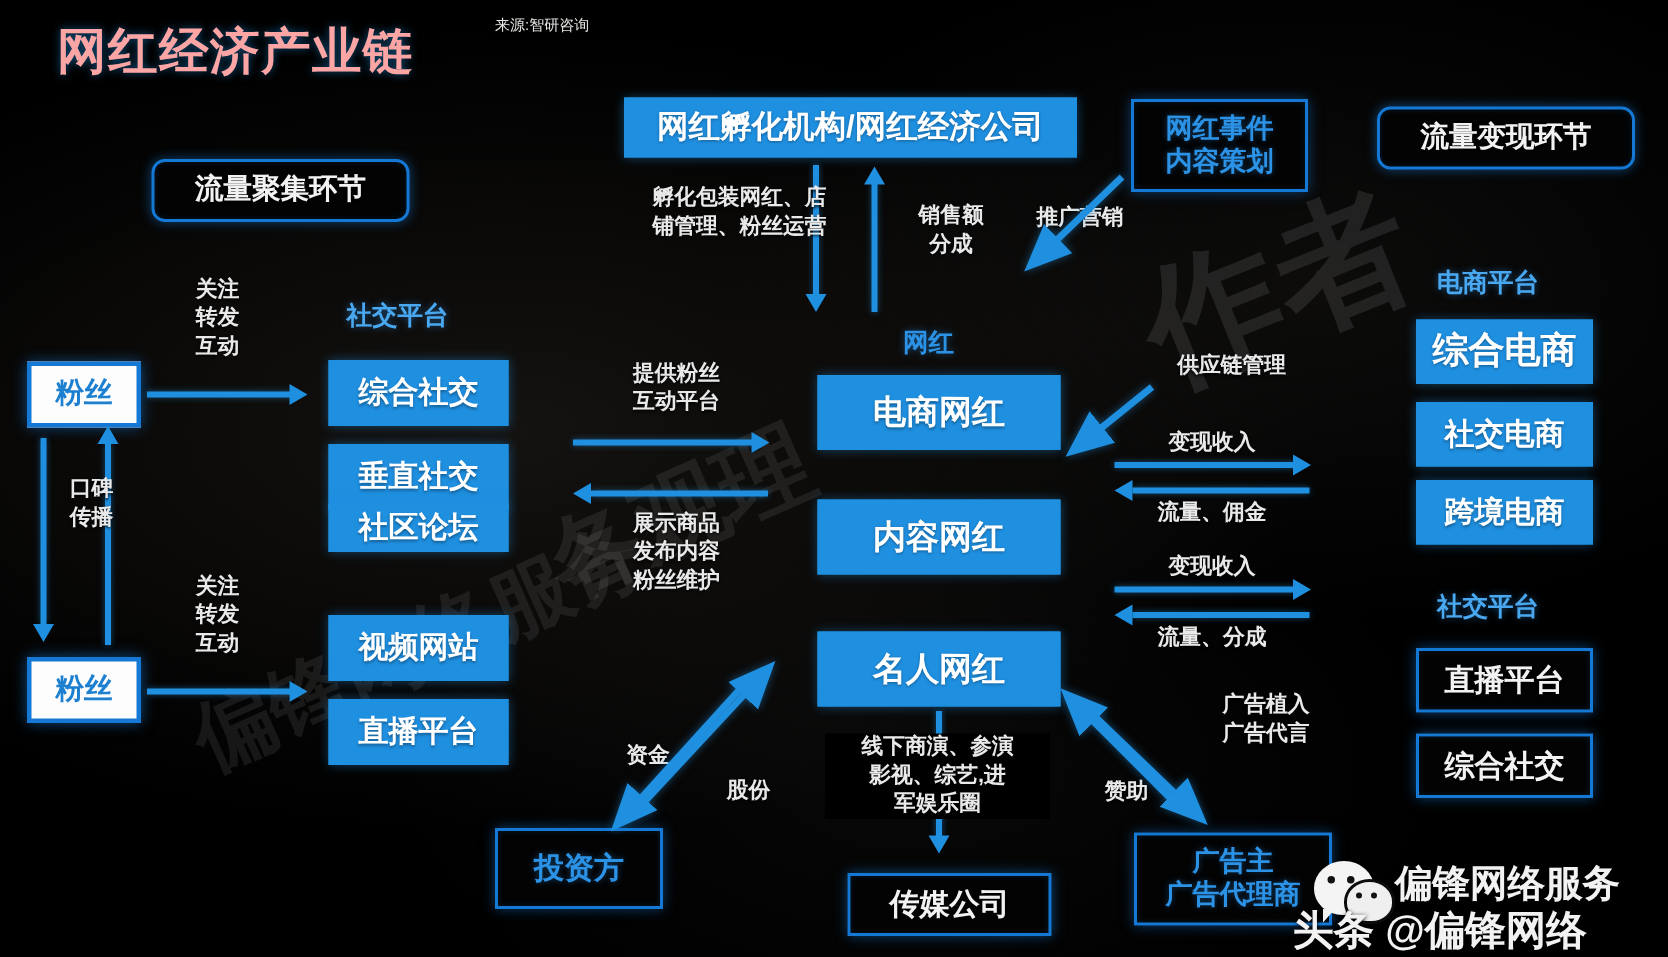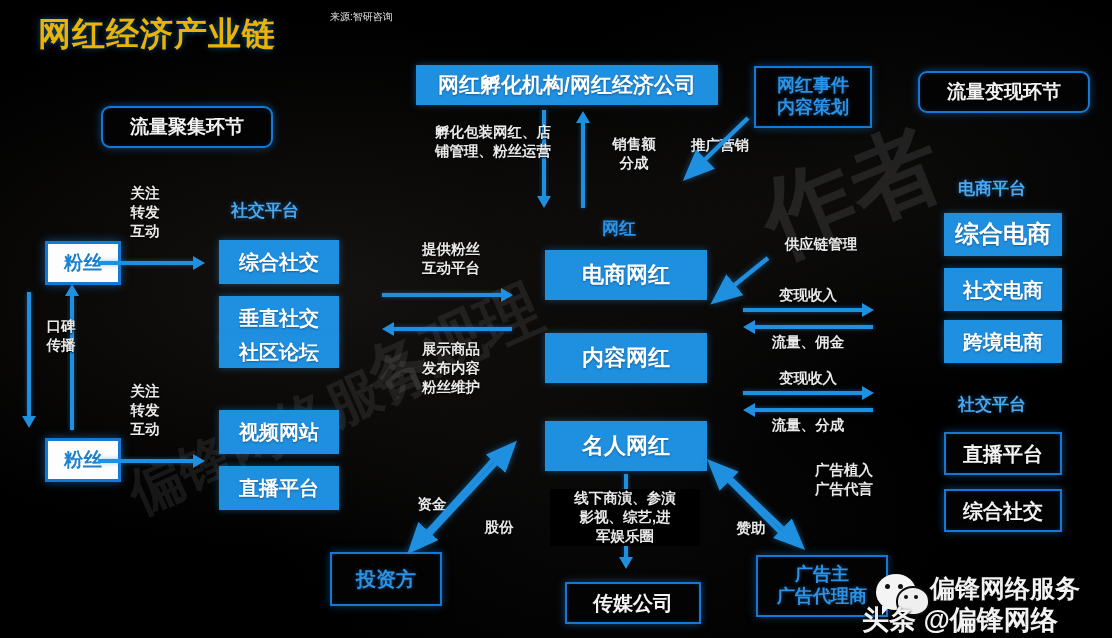--- a/index.html
+++ b/index.html
@@ -18,21 +18,21 @@
     position:absolute;inset:0;
     background:
       radial-gradient(ellipse 70% 60% at 30% 45%, rgba(70,62,55,.30), rgba(0,0,0,0) 70%),
       radial-gradient(ellipse 50% 50% at 78% 30%, rgba(60,56,52,.22), rgba(0,0,0,0) 70%),
       radial-gradient(ellipse 45% 45% at 55% 80%, rgba(48,46,44,.18), rgba(0,0,0,0) 70%);
     pointer-events:none;
   }
   
   .abs{position:absolute;}
   .ttl{
-    color:#eab308;
+    color:#fca5a5;
     font-size:33px;font-weight:bold;letter-spacing:1px;
     text-shadow:0 0 6px rgba(33,150,232,.55);
     white-space:nowrap;
   }
   .src{
     color:#e8e6e2;font-size:10px;font-weight:normal;white-space:nowrap;
     text-shadow:0 0 3px rgba(0,0,0,.9);
   }
   .lbl{              
     color:#e9e9e9;font-size:14.5px;font-weight:bold;line-height:1.32;
@@ -68,21 +68,20 @@
   
   .b-out-b{
     background:#030303;color:#2b92e6;border:2.5px solid #1478d4;
     box-shadow:0 0 8px rgba(20,120,212,.5), inset 0 0 4px rgba(20,120,212,.2);
     text-shadow:0 0 4px rgba(40,140,230,.45);
   }
   
   .b-white{
     background:#fdfdfd;color:#1c7fd0;border:3px solid #1478d4;
     box-shadow:0 0 9px rgba(20,120,212,.6);
-    margin-left:27px;
   }
   .rounded{border-radius:9px;}
   
   .ar{position:absolute;background:#1f8fe0;box-shadow:0 0 4px rgba(31,143,224,.5);}
   .ar.h{height:4px;}
   .ar.v{width:4px;}
   .head{position:absolute;width:0;height:0;}
   .head.r{border-left:12px solid #1f8fe0;border-top:7px solid transparent;border-bottom:7px solid transparent;}
   .head.l{border-right:12px solid #1f8fe0;border-top:7px solid transparent;border-bottom:7px solid transparent;}
   .head.d{border-top:12px solid #1f8fe0;border-left:7px solid transparent;border-right:7px solid transparent;}

